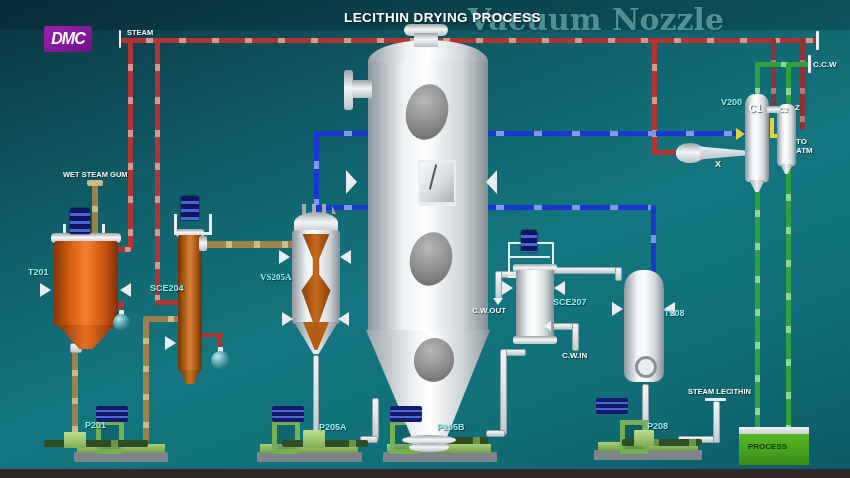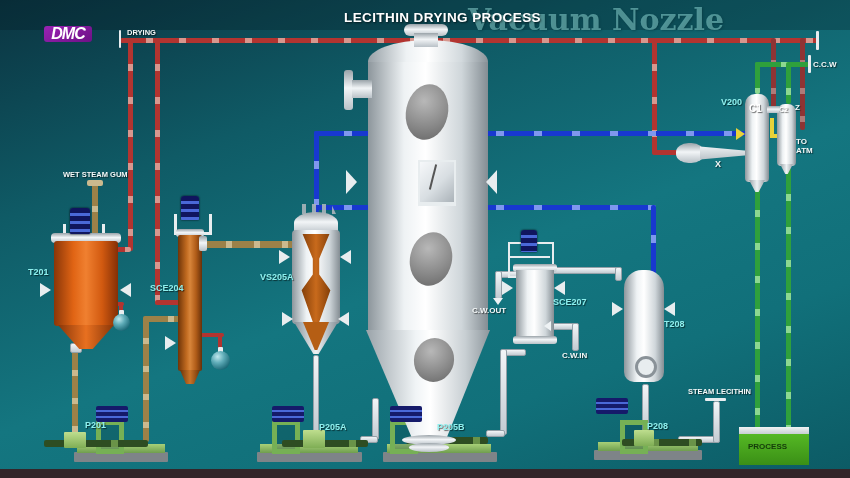--- a/index.html
+++ b/index.html
@@ -63,21 +63,21 @@
   .z3{z-index:3;} .z4{z-index:4;}
 </style>
 </head>
 <body>
 
 <div class="stage">
 
   <div class="abs" style="left:0;top:0;width:850px;height:30px;background:rgba(2,24,34,.28);z-index:0;"></div>
   <div class="abs" style="left:0;top:469px;width:850px;height:9px;background:#33262a;z-index:9;"></div>
 
-  <div class="logo" style="left:44px;top:26px;width:48px;height:16px;">
+  <div class="logo" style="left:44px;top:26px;width:48px;height:26px;">
     <span>DMC</span>
   </div>
   <div class="title" style="left:344px;top:10px;">LECITHIN DRYING PROCESS</div>
 
   <div class="wm" style="left:468px;top:2px;font-size:30px;">Vacuum Nozzle</div>
 
   <div class="ph red-h" style="left:120px;top:38px;width:698px;"></div>
   <div class="tick" style="left:119px;top:30px;width:2px;height:18px;"></div>
   <div class="tick" style="left:816px;top:31px;width:3px;height:19px;"></div>
   <div class="pv red-v" style="left:128px;top:38px;height:213px;"></div>
@@ -249,32 +249,32 @@
   <div class="pump-motor" style="left:390px;top:406px;width:32px;height:16px;"></div>
   <div class="dark-h" style="left:406px;top:437px;width:82px;"></div>
 
   <div class="pbase" style="left:594px;top:450px;width:108px;height:10px;"></div>
   <div class="pplat" style="left:598px;top:442px;width:100px;height:9px;"></div>
   <div class="pframe" style="left:620px;top:420px;width:18px;height:24px;"></div>
   <div class="pump-motor" style="left:596px;top:398px;width:32px;height:16px;"></div>
   <div class="dark-h" style="left:622px;top:439px;width:80px;"></div>
   <div class="pblock" style="left:634px;top:430px;width:20px;height:16px;"></div>
 
-  <div class="lbl wh" style="left:127px;top:28px;font-size:7.5px;">DRYING</div>
+  <div class="lbl wh" style="left:127px;top:28px;font-size:7.5px;">STEAM</div>
   <div class="lbl wh" style="left:63px;top:170px;font-size:7.5px;">WET STEAM GUM</div>
   <div class="lbl cy" style="left:28px;top:267px;">T201</div>
   <div class="lbl cy" style="left:150px;top:283px;">SCE204</div>
-  <div class="lbl cy" style="left:260px;top:272px;">VS205A</div>
+  <div class="lbl cy" style="left:260px;top:272px;font-family:Liberation Serif, serif;">VS205A</div>
   <div class="lbl cy" style="left:85px;top:420px;">P201</div>
   <div class="lbl cy" style="left:319px;top:422px;">P205A</div>
   <div class="lbl cy" style="left:437px;top:422px;">P205B</div>
   <div class="lbl cy" style="left:553px;top:297px;">SCE207</div>
   <div class="lbl wh" style="left:472px;top:306px;">C.W.OUT</div>
   <div class="lbl wh" style="left:562px;top:351px;">C.W.IN</div>
-  <div class="lbl cy" style="left:664px;top:319px;">T208</div>
+  <div class="lbl cy" style="left:664px;top:308px;">T208</div>
   <div class="lbl cy" style="left:647px;top:421px;">P208</div>
   <div class="lbl wh" style="left:688px;top:387px;font-size:7.5px;">STEAM LECITHIN</div>
   <div class="lbl" style="left:748px;top:442px;font-size:8px;color:#143a0a;text-shadow:none;z-index:6;">PROCESS</div>
   <div class="lbl cy" style="left:721px;top:97px;">V200</div>
   <div class="lbl" style="left:749px;top:103px;font-size:10px;color:#fff;z-index:6;">C1</div>
   <div class="lbl" style="left:779px;top:106px;font-size:7px;color:#fff;z-index:6;">C2</div>
   <div class="lbl wh" style="left:715px;top:159px;font-size:9px;">X</div>
   <div class="lbl wh" style="left:795px;top:103px;font-size:8px;">Z</div>
   <div class="lbl wh" style="left:796px;top:138px;font-size:8px;width:24px;white-space:normal;line-height:1.1;">TO ATM</div>
   <div class="lbl wh" style="left:813px;top:60px;">C.C.W</div>

